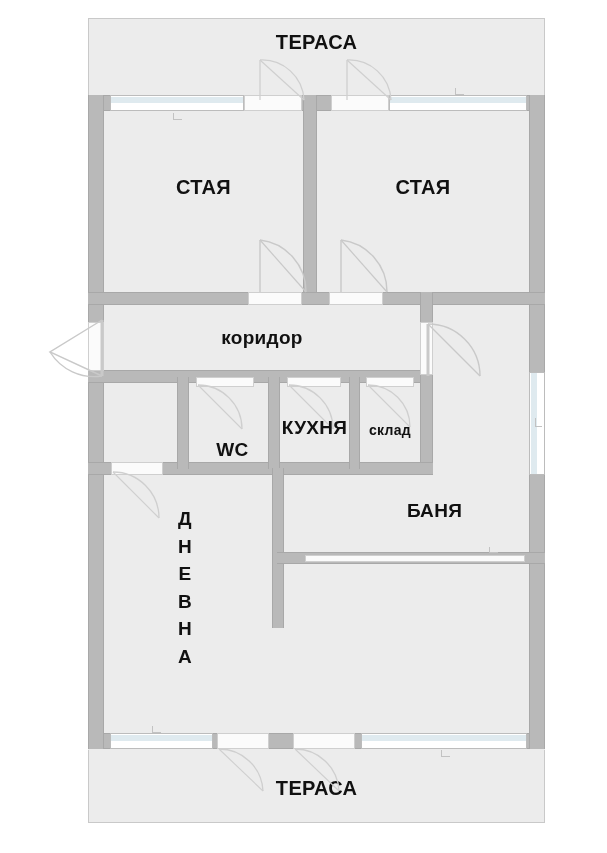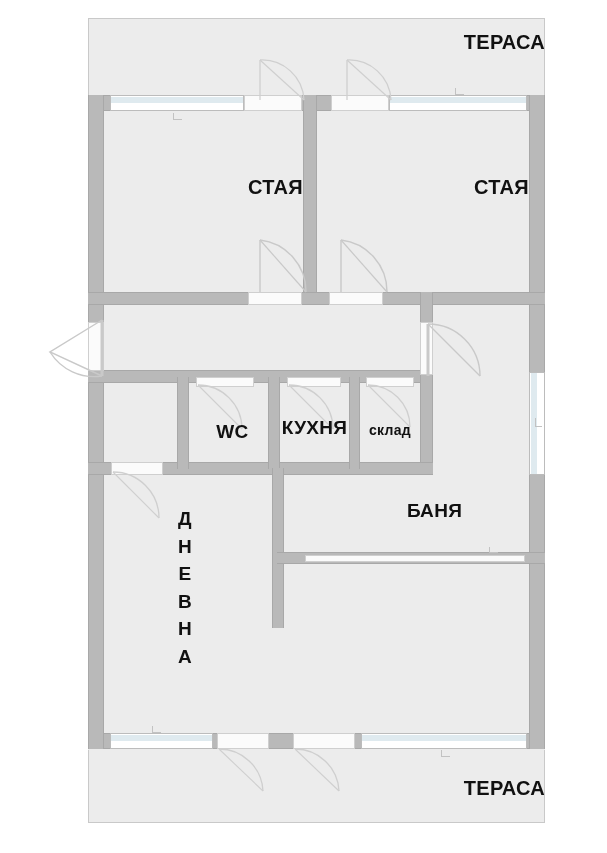--- a/index.html
+++ b/index.html
@@ -56,21 +56,21 @@
   .label{
     position:absolute;
     color:#111111;
     font-weight:bold;
     white-space:pre;
     letter-spacing:0.3px;
     text-align:center;
     line-height:1.05;
     user-select:none;
   }
-  .label.lg{font-size:20px;text-align:right;}
+  .label.lg{font-size:20px;}
   .label.md{font-size:19px;}
   .label.sm{font-size:14px;font-weight:bold;}
   .label.vert{font-size:19px;line-height:1.45;}
   .nib{position:absolute;border-left:1px solid #c2c2c2;border-bottom:1px solid #c2c2c2;}
 </style>
 </head>
 <body>
 
 <div id="plan">
 
@@ -236,22 +236,23 @@
   <div class="nib" style="left:455px;top:88px;width:8px;height:6px;"></div>
   <div class="nib" style="left:535px;top:418px;width:6px;height:8px;"></div>
   <div class="nib" style="left:489px;top:547px;width:8px;height:5px;"></div>
   <div class="nib" style="left:152px;top:726px;width:8px;height:6px;"></div>
   <div class="nib" style="left:441px;top:750px;width:8px;height:6px;"></div>
 
   <div class="label lg" style="left:104px;top:177px;width:199px;">СТАЯ</div>
 
   <div class="label lg" style="left:317px;top:177px;width:212px;">СТАЯ</div>
 
-
-  <div class="label md" style="left:189px;top:422px;width:87px;">WC</div>
+  <div class="label md" style="left:104px;top:328px;width:316px;">коридор</div>
+
+  <div class="label md" style="left:189px;top:440px;width:87px;">WC</div>
 
   <div class="label md" style="left:280px;top:418px;width:69px;">КУХНЯ</div>
 
   <div class="label sm" style="left:360px;top:423px;width:60px;">склад</div>
 
   <div class="label md" style="left:340px;top:501px;width:189px;">БАНЯ</div>
 
 
   <div class="label vert" style="left:140px;top:505px;width:90px;">Д
 Н

